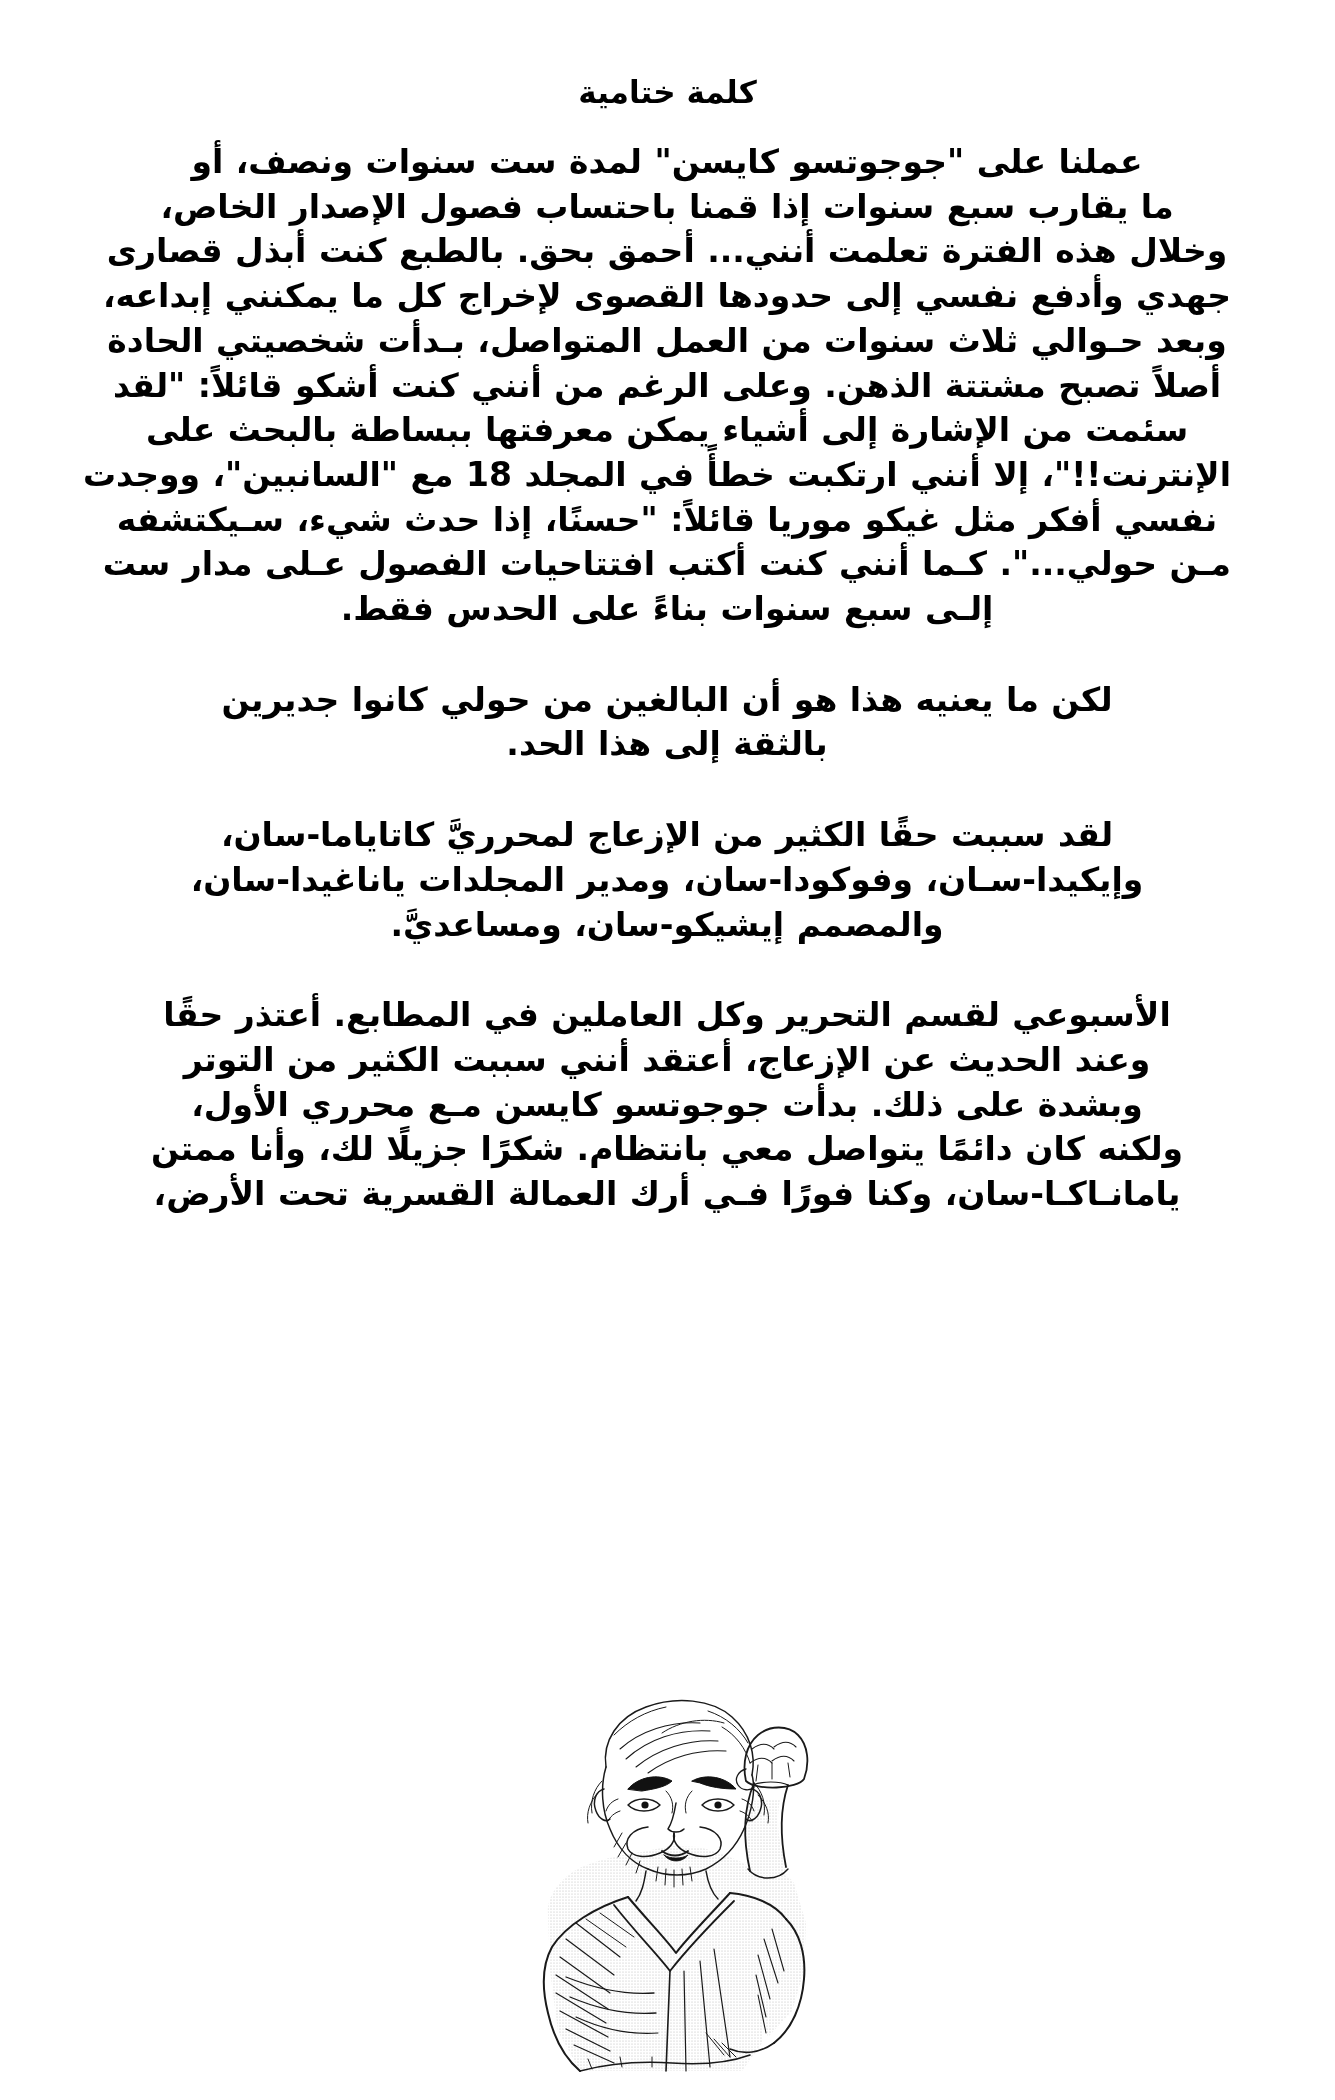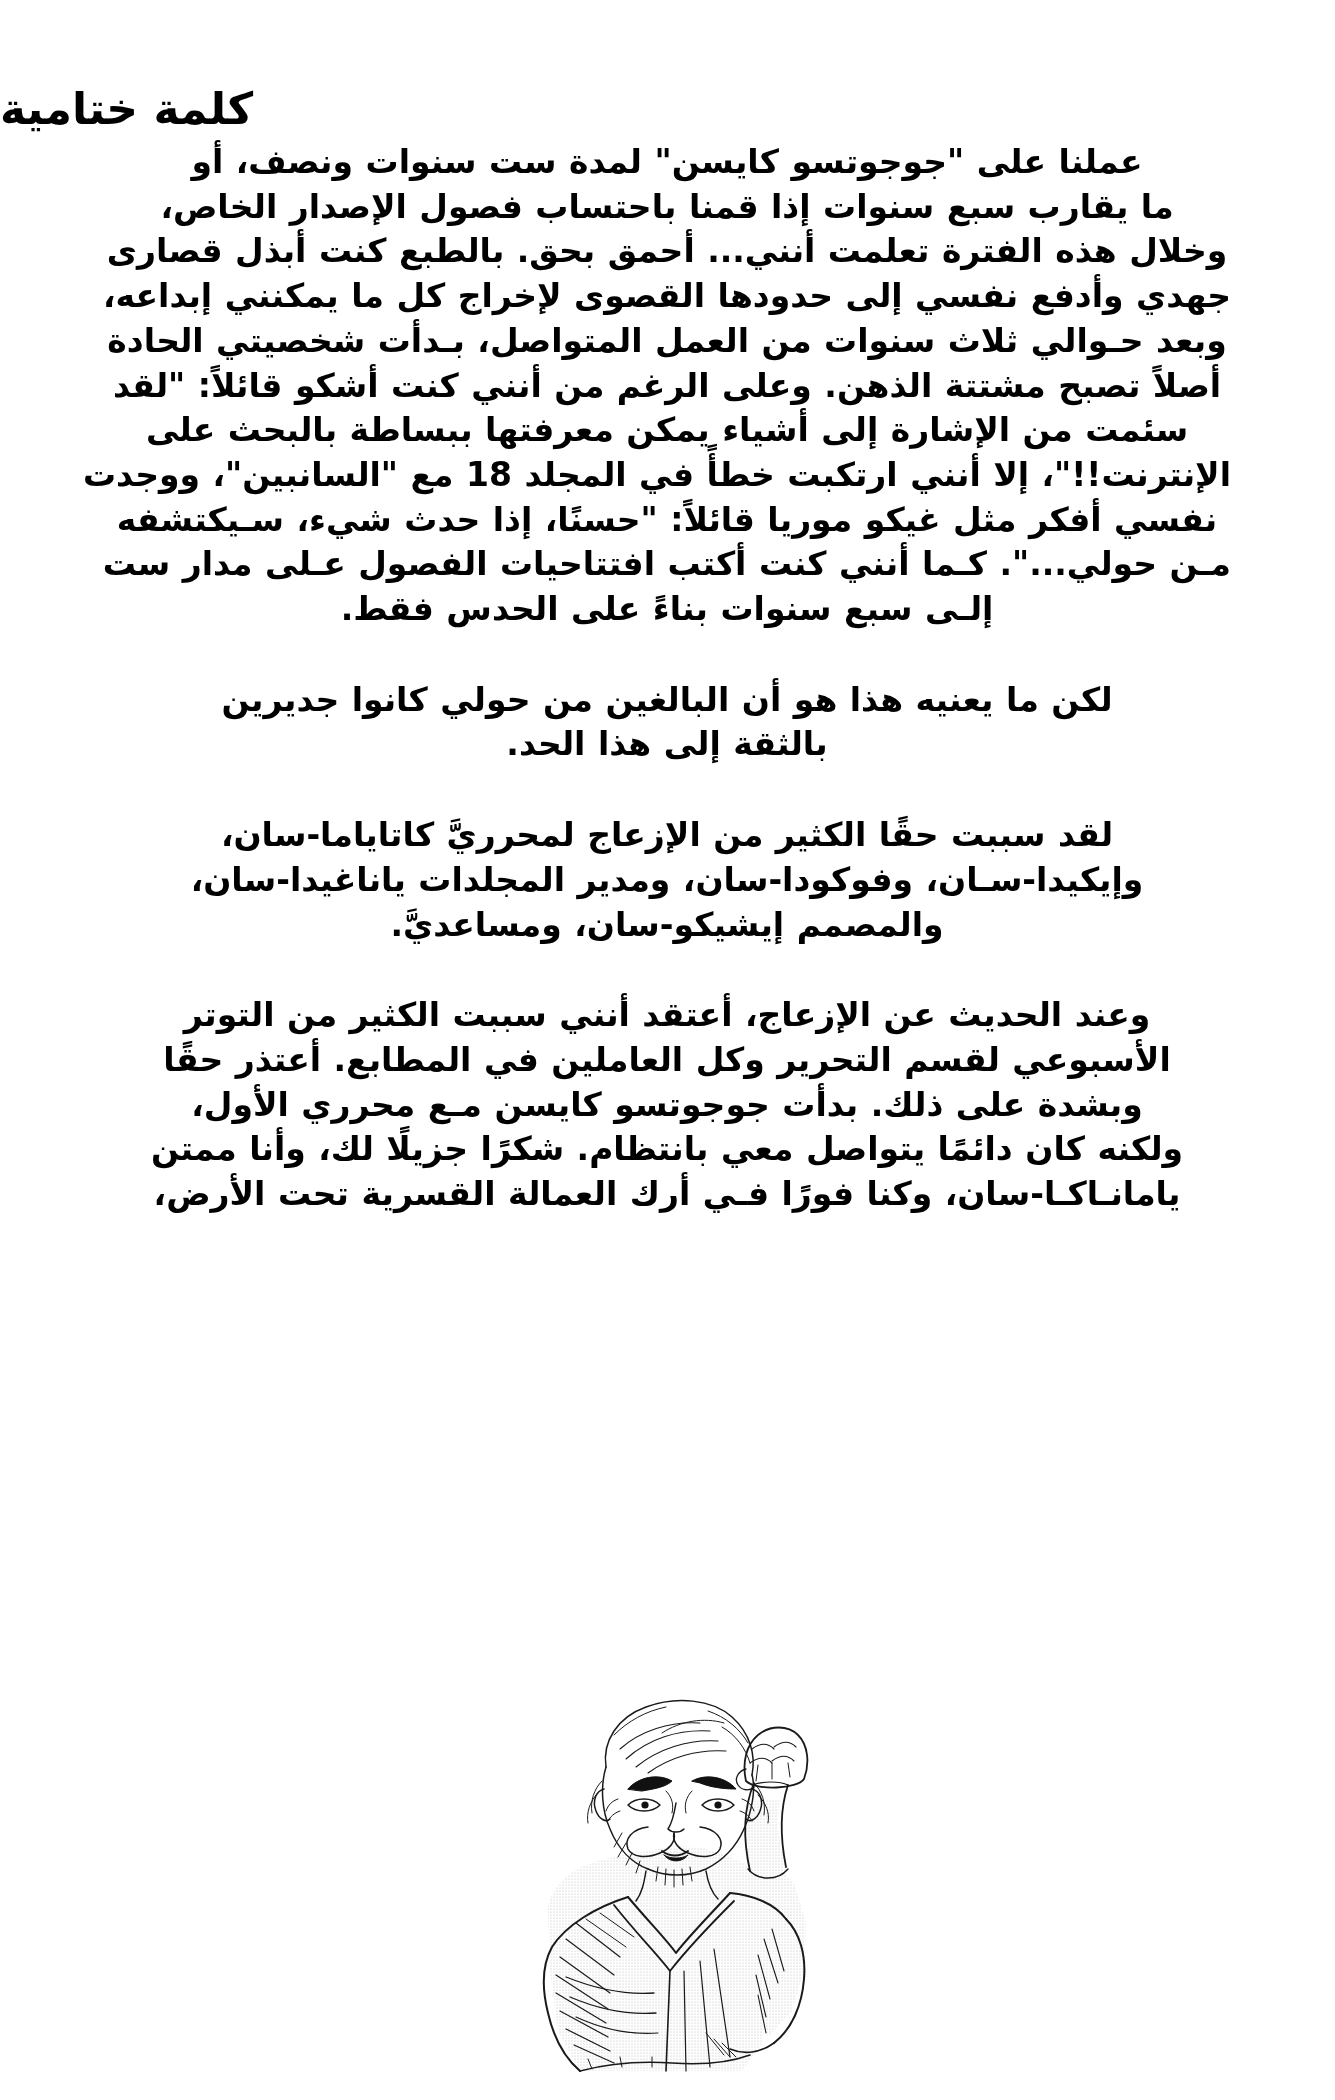--- a/index.html
+++ b/index.html
@@ -21,22 +21,22 @@
     overflow: hidden;
     box-sizing: border-box;
   }
 
   
   .page-title {
     position: absolute;
     top: 52px;
     left: 0;
     right: 0;
-    text-align: left;
-    font-size: 44px;
+    text-align: center;
+    font-size: 31px;
     font-weight: 700;
     letter-spacing: 0;
     line-height: 1.25;
     direction: rtl;
     font-family: "DejaVu Sans", "Liberation Sans", sans-serif;
   }
 
   
   .body-block {
     position: absolute;
@@ -112,22 +112,22 @@
       <span class="ln">بالثقة إلى هذا الحد.</span>
     </p>
 
     <p class="para para-3">
       <span class="ln">لقد سببت حقًا الكثير من الإزعاج لمحرريَّ كاتاياما-سان،</span>
       <span class="ln">وإيكيدا-سـان، وفوكودا-سان، ومدير المجلدات ياناغيدا-سان،</span>
       <span class="ln">والمصمم إيشيكو-سان، ومساعديَّ.</span>
     </p>
 
     <p class="para para-4">
+      <span class="ln">الأسبوعي لقسم التحرير وكل العاملين في المطابع. أعتذر حقًا</span>
       <span class="ln">وعند الحديث عن الإزعاج، أعتقد أنني سببت الكثير من التوتر</span>
-      <span class="ln">الأسبوعي لقسم التحرير وكل العاملين في المطابع. أعتذر حقًا</span>
       <span class="ln">وبشدة على ذلك. بدأت جوجوتسو كايسن مـع محرري الأول،</span>
       <span class="ln">ولكنه كان دائمًا يتواصل معي بانتظام. شكرًا جزيلًا لك، وأنا ممتن</span>
       <span class="ln">يامانـاكـا-سان، وكنا فورًا فـي أرك العمالة القسرية تحت الأرض،</span>
     </p>
 
   </div>
 
   <figure class="illustration">
     <svg viewBox="0 0 600 420" xmlns="http://www.w3.org/2000/svg">
       <defs>

